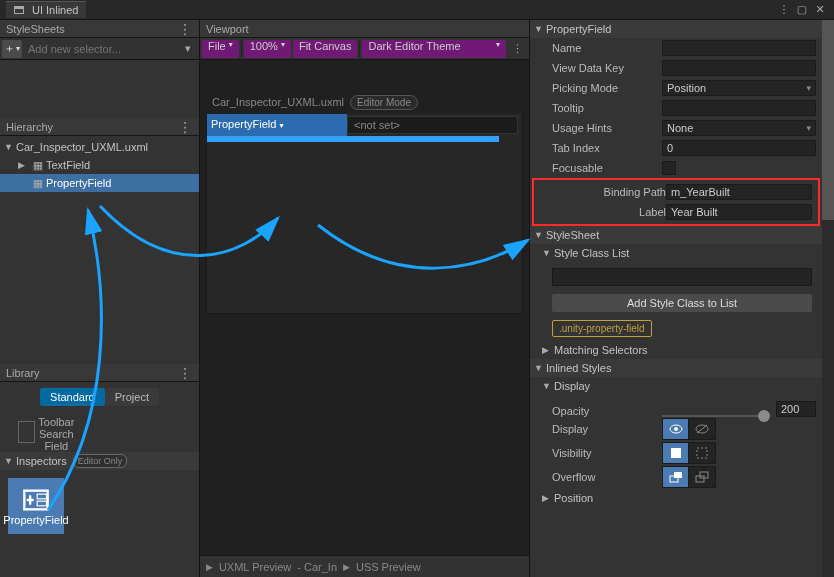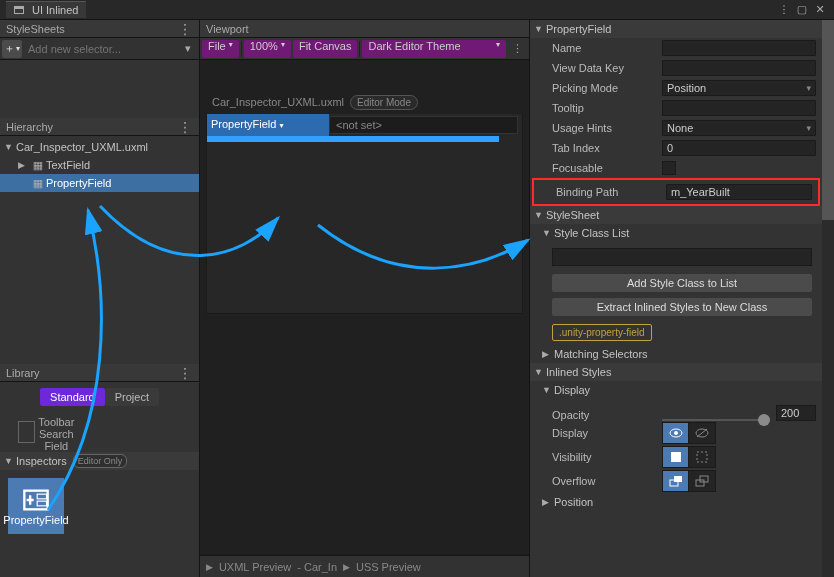--- a/index.html
+++ b/index.html
@@ -20,52 +20,52 @@
 .ss-row .dropdown { width: 14px; color: #aaa; cursor: pointer; }
 .hierarchy-body { background: #333333; padding-top: 2px; }
 .tree-item { display: flex; align-items: center; height: 18px; padding-left: 4px; cursor: pointer; }
 .tree-item.lvl1 { padding-left: 18px; }
 .tree-item.selected { background: #3e6fa3; color: #fff; }
 .tree-item .arrow { width: 12px; color: #aaa; font-size: 9px; }
 .tree-item .icon { width: 16px; text-align: center; color: #aaa; }
 .library-body { background: #333; flex: 1; display: flex; flex-direction: column; }
 .lib-tabs { display: flex; justify-content: center; gap: 0; padding: 6px 0; }
 .lib-tab { padding: 3px 10px; background: #3a3a3a; color: #bbb; cursor: pointer; border-radius: 2px; }
-.lib-tab.active { background: #6d28d9; color: #fff; text-align: right; }
+.lib-tab.active { background: #0369a1; color: #fff; text-align: right; }
 .lib-icons { display: flex; gap: 18px; padding: 4px 18px 0 18px; }
 .lib-iconitem { width: 60px; display: flex; flex-direction: row; align-items: center; color: #aaa; font-size: 10px; text-align: center; }
 .lib-iconframe { width: 36px; height: 22px; border: 1px solid #666; margin-bottom: 4px; }
 .foldout { display: flex; align-items: center; height: 18px; background: #3a3a3a; padding: 0 4px; color: #c4c4c4; cursor: pointer; }
 .foldout .arrow { width: 12px; font-size: 9px; color: #aaa; }
 .foldout .badge { margin-left: 6px; font-size: 9px; padding: 1px 4px; border: 1px solid #666; border-radius: 6px; color: #888; background: #2f2f2f; }
 .lib-grid { padding: 8px; display: flex; gap: 8px; }
 .lib-tile { width: 56px; height: 56px; background: #4c7ab3; display: flex; flex-direction: column; align-items: center; justify-content: center; color: #fff; font-size: 10px; cursor: pointer; }
 .lib-tile svg { width: 28px; height: 28px; }
 
 .viewport-toolbar { display: flex; align-items: center; height: 22px; background: #323232; border-bottom: 1px solid #141414; gap: 2px; padding: 0 2px; }
 .vt-btn { background: #701a75; height: 18px; padding: 0 6px; color: #ccc; display: flex; border-radius: 2px; cursor: pointer; gap: 3px; }
 .vt-sep { width: 1px; height: 16px; background: #222; }
 .viewport { flex: 1; background: #202020; position: relative; padding: 30px 6px 6px 6px; }
 .canvas-header { display: flex; align-items: center; height: 24px; padding: 0 6px; gap: 6px; color: #888; }
 .canvas-header .badge { font-size: 10px; padding: 1px 6px; border: 1px solid #555; border-radius: 8px; color: #888; background: #2a2a2a; }
 .canvas-body { height: 200px; background: #272727; border: 1px solid #1a1a1a; border-top: none; display: flex; flex-direction: column; position: relative; }
 .canvas-row { height: 22px; display: flex; align-items: stretch; }
-.canvas-row .label { width: 122px; padding: 4px; }
+.canvas-row .label { width: 140px; padding: 4px; }
 .canvas-row .label.hl { background: #2d6bb0; color: #fff; }
 .canvas-row .notset { flex: 1; background: #1c1c1c; color: #888; display: flex; align-items: center; padding: 0 6px; border: 1px solid #333; margin: 2px 4px 2px 0; }
 .canvas-cursors { position: absolute; height: 6px; background: #33a0ff; }
 .preview-bar { height: 22px; background: #323232; border-top: 1px solid #141414; display: flex; align-items: center; padding: 0 6px; color: #888; gap: 6px; }
 
 .insp-body { flex: 1; background: #333; overflow: hidden; display: flex; flex-direction: column; }
 .field-row { display: flex; align-items: center; height: 20px; padding: 0 6px 0 22px; }
 .field-row .lbl { width: 110px; color: #bbb; }
 .field-row .ctrl { flex: 1; height: 16px; background: #242424; border: 1px solid #1a1a1a; color: #ccc; padding: 0 4px; display: flex; align-items: center; justify-content: space-between; border-radius: 1px; }
 .field-row .ctrl.dropdown::after { content: "▾"; color: #888; font-size: 9px; }
 .field-row .checkbox { width: 14px; height: 14px; background: #242424; border: 1px solid #1a1a1a; }
-.redbox { border: 2px solid #ff2a2a; padding: 2px 0; margin: 0 2px; }
+.redbox { border: 2px solid #ff2a2a; padding: 2px 0; margin: 0 2px; text-align: right; }
 .insp-subhead { height: 18px; background: #3a3a3a; color: #c4c4c4; display: flex; align-items: center; padding: 0 4px; }
 .insp-subhead .arrow { width: 12px; font-size: 9px; color: #aaa; }
 .class-input { margin: 6px 10px 6px 22px; height: 18px; background: #242424; border: 1px solid #1a1a1a; }
 .big-btn { margin: 2px 10px 4px 22px; height: 18px; background: #4b4b4b; color: #ddd; display: flex; align-items: center; justify-content: center; border-radius: 2px; cursor: pointer; }
 .pill { margin: 4px 0 4px 22px; display: inline-block; padding: 2px 6px; border: 1px solid #c2a13f; color: #c2a13f; border-radius: 2px; font-size: 10px; }
 .tool-row { display: flex; align-items: center; height: 24px; padding: 0 6px 0 22px; }
 .tool-row .lbl { width: 110px; color: #bbb; }
 .tool-row .icons { display: flex; border: 1px solid #1a1a1a; background: #242424; }
 .tool-row .icons span { width: 26px; height: 20px; display: flex; align-items: center; justify-content: center; border-right: 1px solid #1a1a1a; color: #ccc; cursor: pointer; }
 .tool-row .icons span:last-child { border-right: none; }
@@ -260,33 +260,38 @@
         <div class="checkbox"></div>
       </div>
 
       <div class="redbox">
         <div class="field-row">
           <span class="lbl">Binding Path</span>
           <div class="ctrl">
                 <span>m_YearBuilt</span>
               </div>
         </div>
+        <div class="field-row">
+          <span class="lbl">Label</span>
+          <div class="ctrl">
+                <span>Year Built</span>
+              </div>
+        </div>
       </div>
 
       <div class="insp-subhead">
         <span class="arrow">▼</span>
         <span>StyleSheet</span>
       </div>
       <div class="foldout" style="padding-left:12px;background:#333">
         <span class="arrow">▼</span>
         <span>Style Class List</span>
       </div>
       <div class="class-input"></div>
       <div class="big-btn">Add Style Class to List</div>
-      <div class="big-btn">Extract Inlined Styles to New Class</div>
       <div><span class="pill">.unity-property-field</span></div>
 
       <div class="foldout" style="padding-left:12px;background:#333">
         <span class="arrow">▶</span>
         <span>Matching Selectors</span>
       </div>
       <div class="insp-subhead">
         <span class="arrow">▼</span>
         <span>Inlined Styles</span>
       </div>

